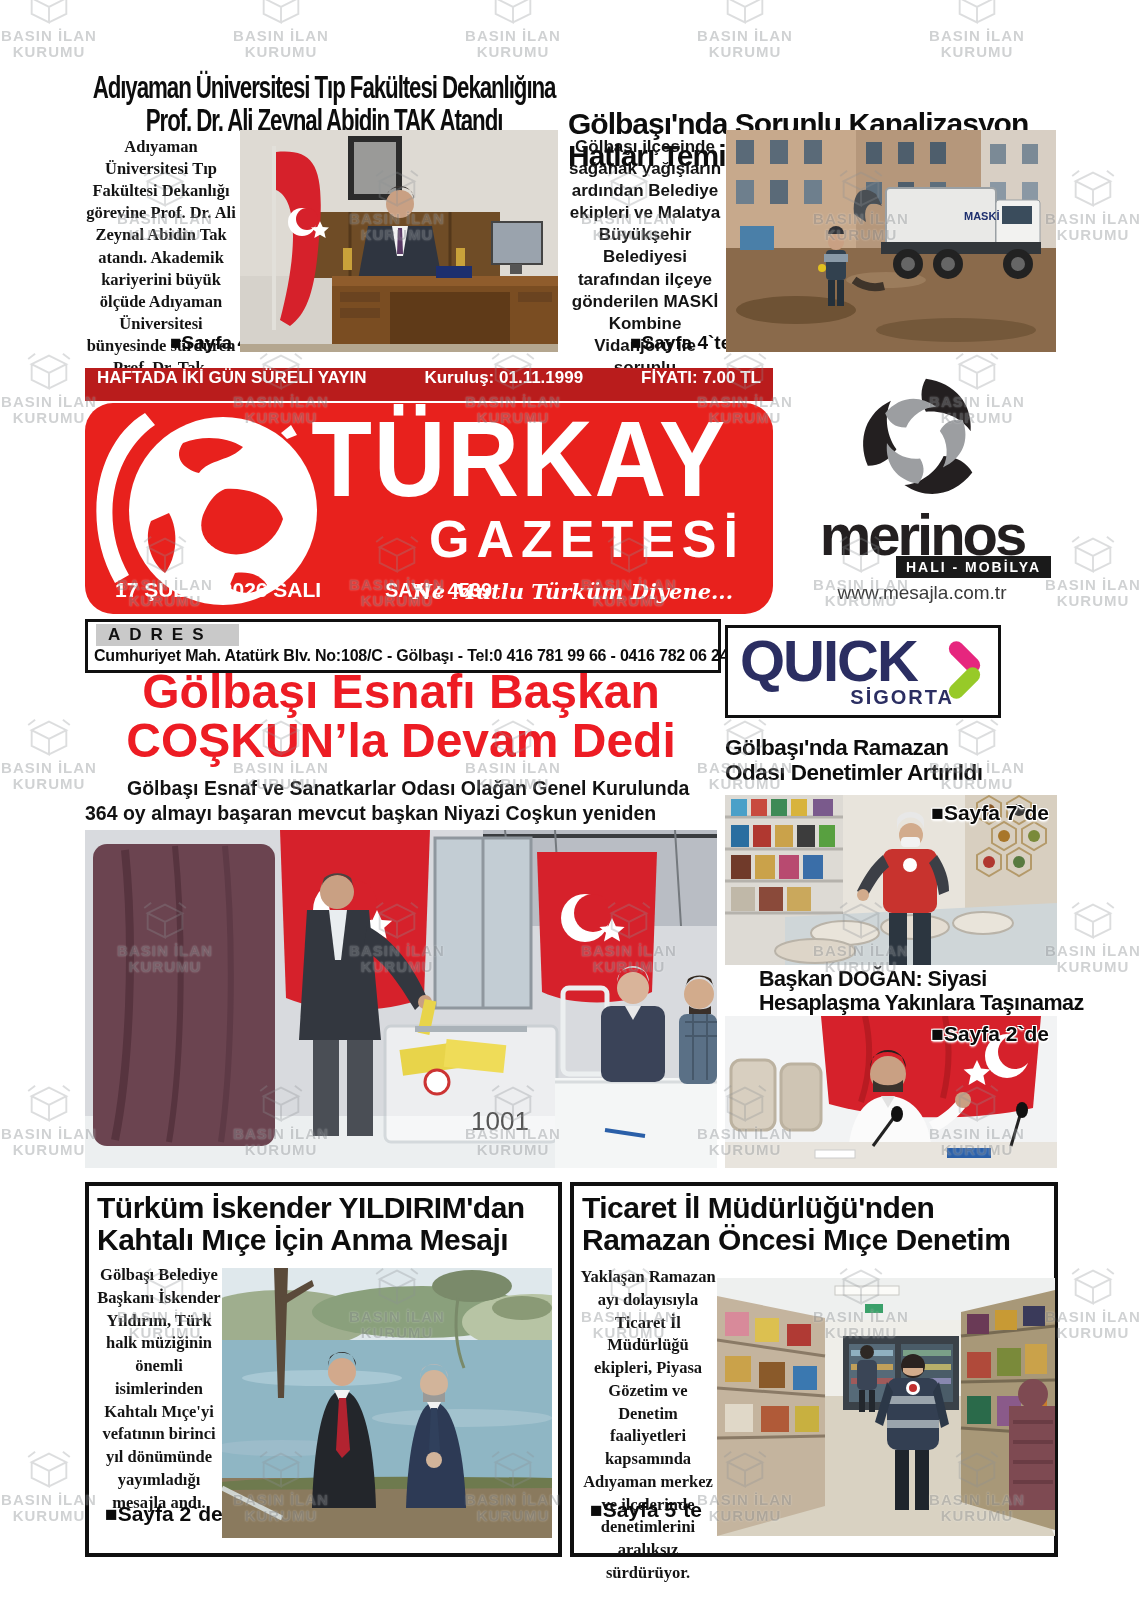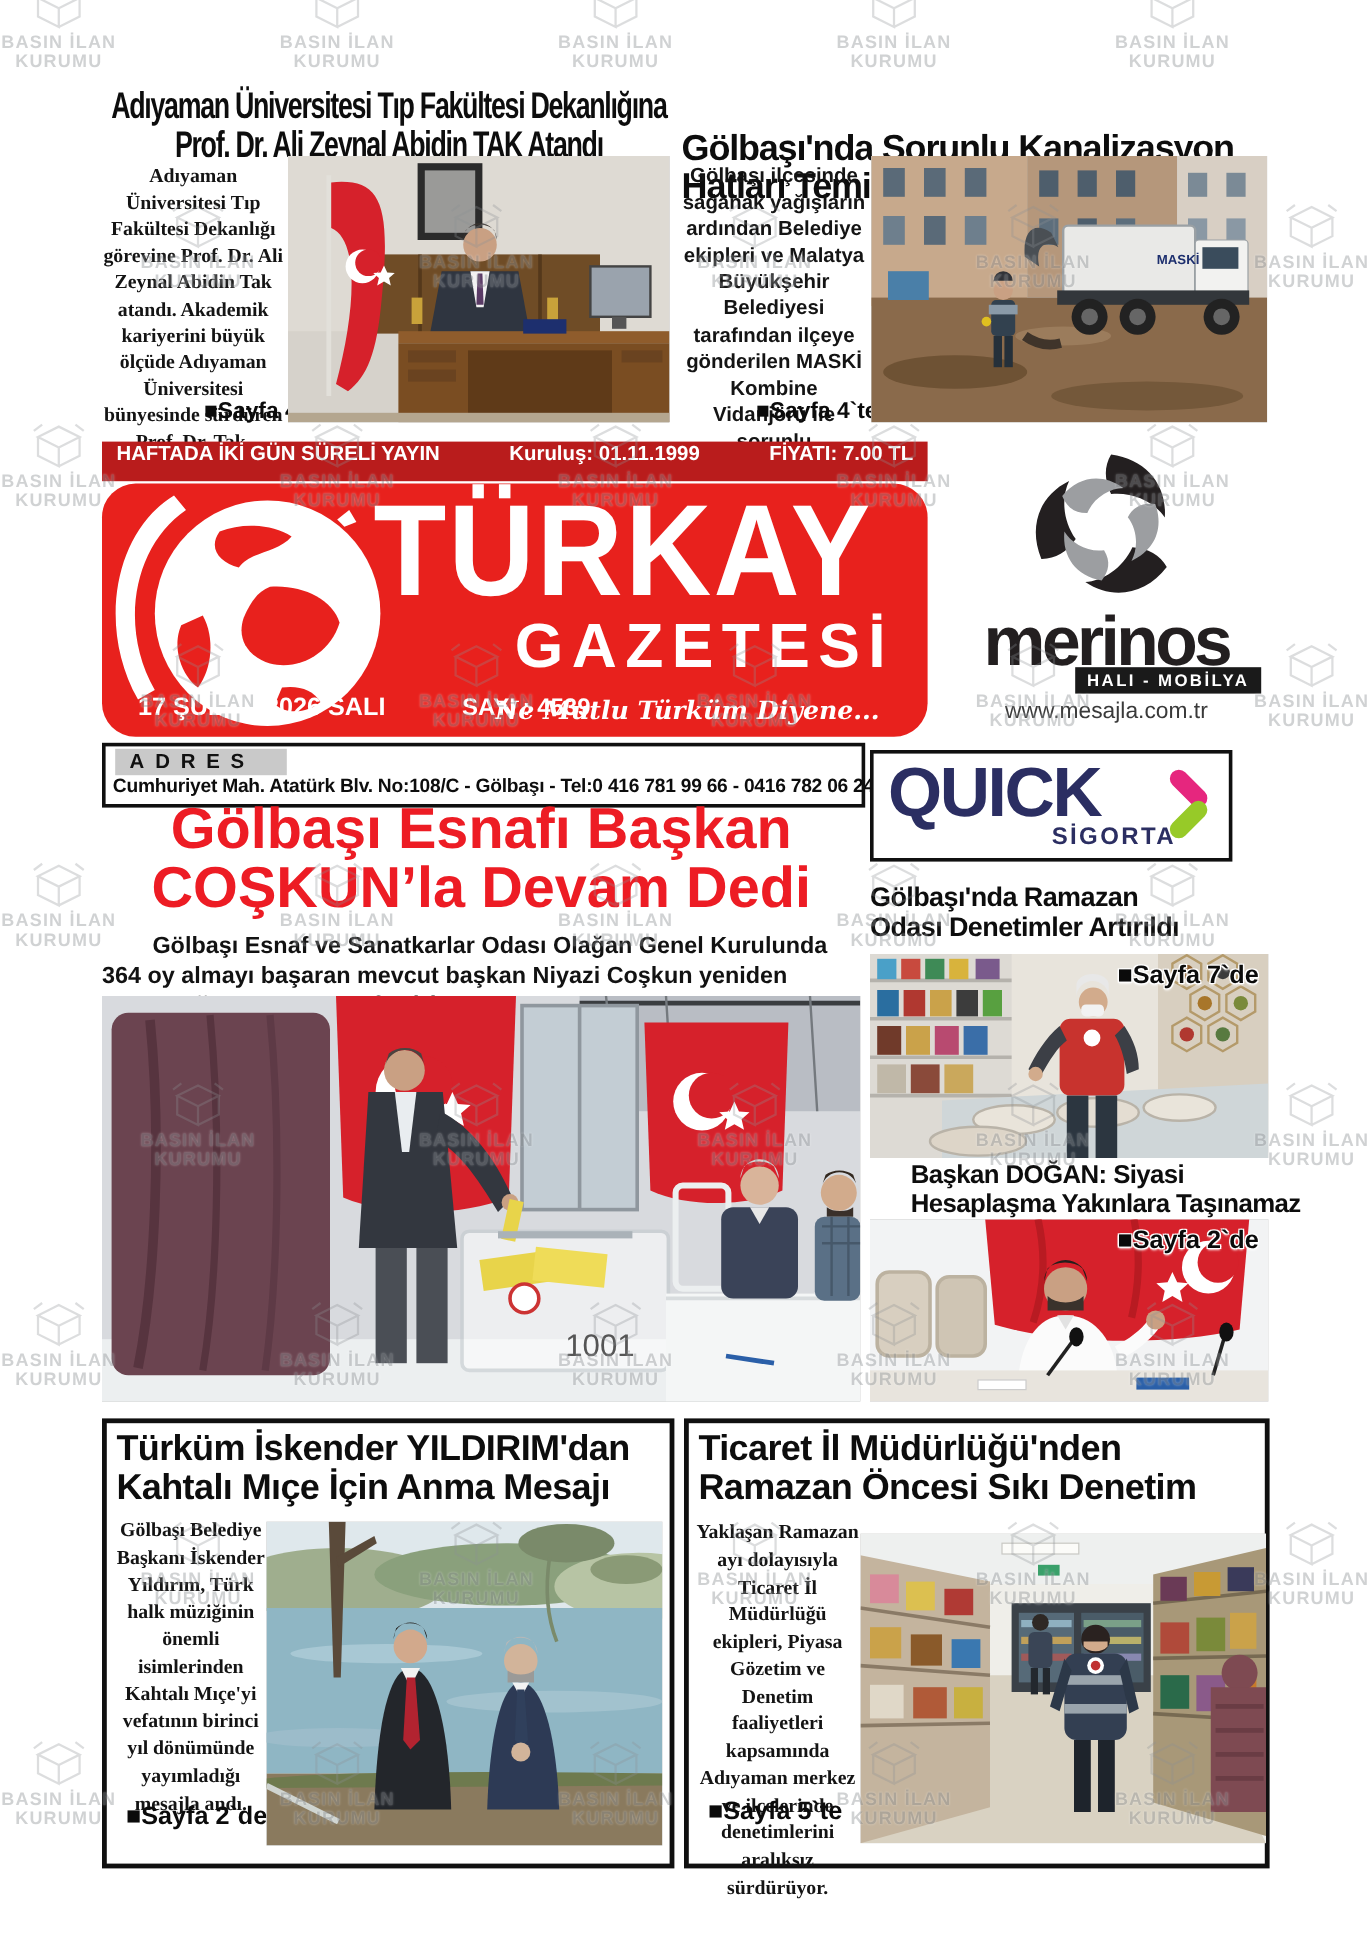--- a/index.html
+++ b/index.html
@@ -48,21 +48,21 @@
       font:700 17px "Liberation Sans",sans-serif;letter-spacing:9px;}
   .adres-line{position:absolute;left:6px;top:25px;width:624px;font:700 16px "Liberation Sans",sans-serif;
       letter-spacing:-.2px;white-space:nowrap;color:#0d0d0d;}
 
   .merinos{left:787px;top:366px;width:270px;height:246px;text-align:center;}
   .merinos-name{font:900 58px/1 "Liberation Sans",sans-serif;letter-spacing:-3px;color:#231f20;margin-top:-6px;}
   .merinos-tag{position:absolute;right:6px;top:190px;background:#1a1a1a;color:#fff;
       font:700 14px "Liberation Sans",sans-serif;letter-spacing:2px;padding:3px 10px;}
   .merinos-web{position:absolute;left:0;right:0;top:216px;font:500 19px "Liberation Sans",sans-serif;color:#3a3a3a;}
 
-  .quickbox{left:725px;top:625px;width:302px;height:93px;border:3px solid #101010;background:#fff;}
+  .quickbox{left:725px;top:625px;width:276px;height:93px;border:3px solid #101010;background:#fff;}
   .quick-name{position:absolute;left:12px;top:4px;font:900 58px/1 "Liberation Sans",sans-serif;
       letter-spacing:-2px;color:#2b2e62;}
   .quick-tag{position:absolute;right:44px;bottom:6px;font:800 20px "Liberation Sans",sans-serif;
       letter-spacing:2px;color:#2b2e62;}
   .chev{position:absolute;width:15px;height:38px;border-radius:8px;}
   .chev.pink{right:26px;top:10px;background:#e6267e;transform:rotate(-45deg);}
   .chev.green{right:26px;top:36px;background:#97ca28;transform:rotate(45deg);}
 
   
   .main-hl{left:85px;top:668px;width:632px;text-align:center;color:#ed1c24;
@@ -426,21 +426,21 @@
         <path d="M205 134 l14 0 -7 13 Z" fill="#f2f2f2"></path>
         <path d="M209 140 l6 0 3 42 -6 6 -5 -6 Z" fill="#30405c"></path>
         <circle cx="212" cy="192" r="8" fill="#d2b49a"></circle>
         <path d="M0 220 L60 250" stroke="#cfd4d0" stroke-width="5"></path>
       </svg>
     </div>
   </div>
 
   <div class="abs bbox" style="left:570px;top:1182px;width:488px;height:375px;" data-name="ticaret-article-box">
     <div class="bbox-hl" data-name="ticaret-headline">Ticaret İl Müdürlüğü'nden
-Ramazan Öncesi Sıkı Denetim</div>
+Ramazan Öncesi Mıçe Denetim</div>
     <div class="bbox-body" style="left:6px;top:80px;width:136px;" data-name="ticaret-body">Yaklaşan Ramazan ayı dolayısıyla Ticaret İl Müdürlüğü ekipleri, Piyasa Gözetim ve Denetim faaliyetleri kapsamında Adıyaman merkez ve ilçelerinde denetimlerini aralıksız sürdürüyor.</div>
     <div class="bbox-ref" style="left:16px;top:312px;" data-name="ticaret-pageref">■Sayfa 5`te</div>
     <div class="photo" style="left:143px;top:92px;width:338px;height:258px;" data-name="photo-supermarket-inspection">
       <svg viewBox="0 0 338 258" width="338" height="258" data-name="supermarket-scene">
         <rect x="0" y="0" width="338" height="258" fill="#efeee9"></rect>
         <rect x="0" y="0" width="338" height="42" fill="#eef0ef"></rect>
         <rect x="118" y="8" width="64" height="9" fill="#fbfbf8" stroke="#c8c8c4"></rect>
         <rect x="148" y="26" width="18" height="9" fill="#3aa06a"></rect>
         <polygon points="0,258 338,258 270,118 90,118" fill="#d9d2c2"></polygon>
         <rect x="126" y="58" width="116" height="74" fill="#3a4148"></rect>

